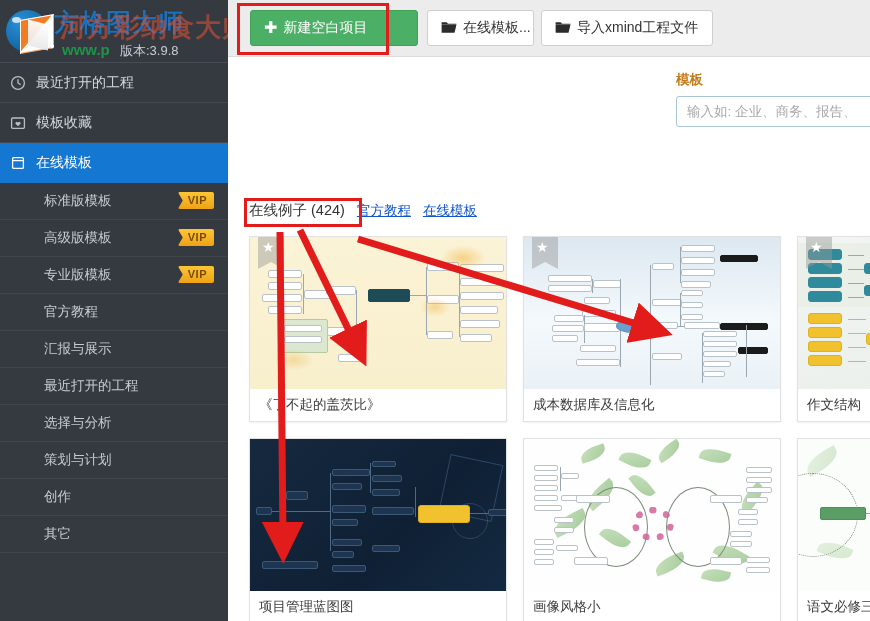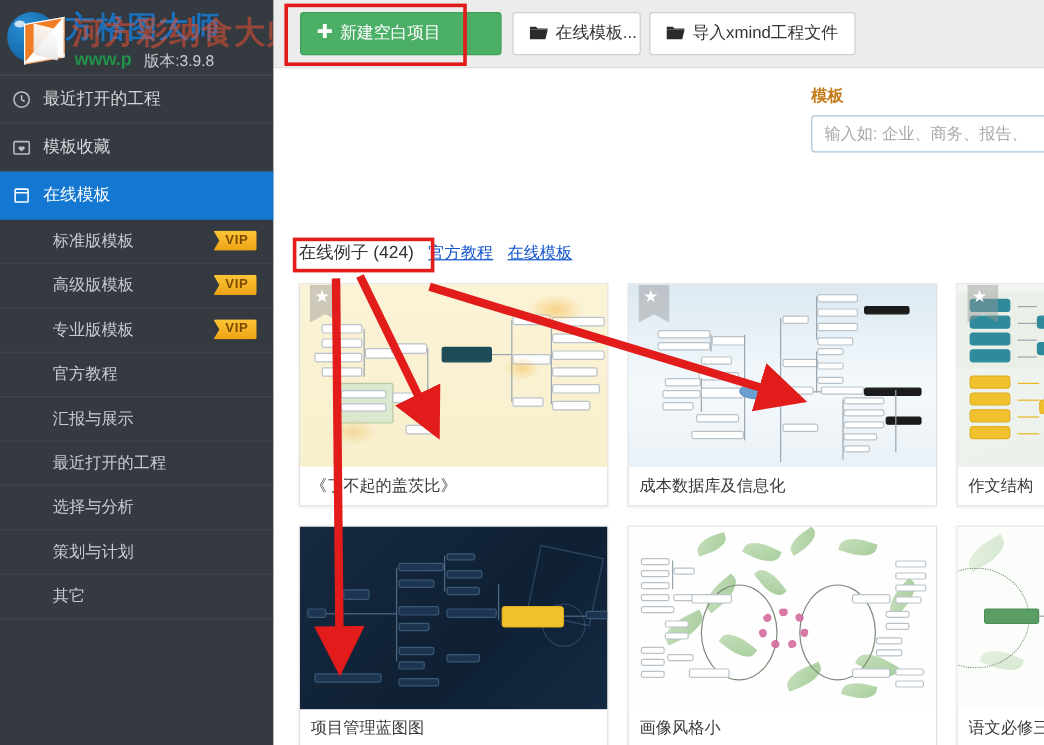--- a/index.html
+++ b/index.html
@@ -312,20 +312,23 @@
         <span>汇报与展示</span>
       </div>
       <div class="sub-item">
         <span>最近打开的工程</span>
       </div>
       <div class="sub-item">
         <span>选择与分析</span>
       </div>
       <div class="sub-item">
         <span>策划与计划</span>
+      </div>
+      <div class="sub-item">
+        <span>创作</span>
       </div>
       <div class="sub-item">
         <span>其它</span>
       </div>
 
     </div>
   </div>
 
   <div id="toolbar">
     <div class="tb-btn primary" style="left:22px; width:168px;">

